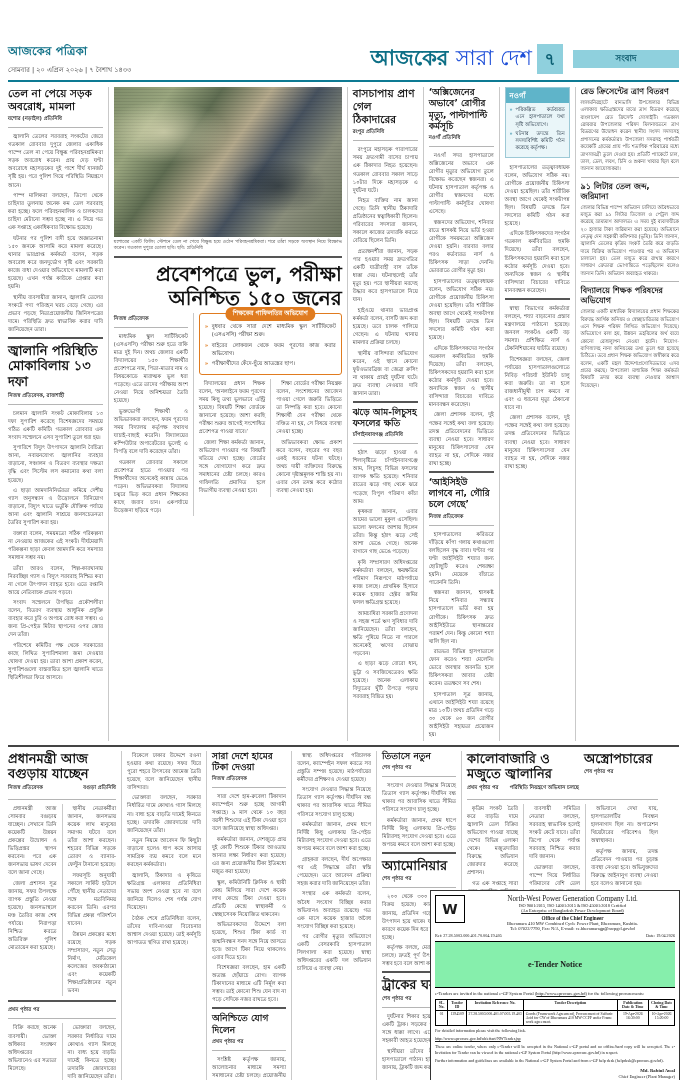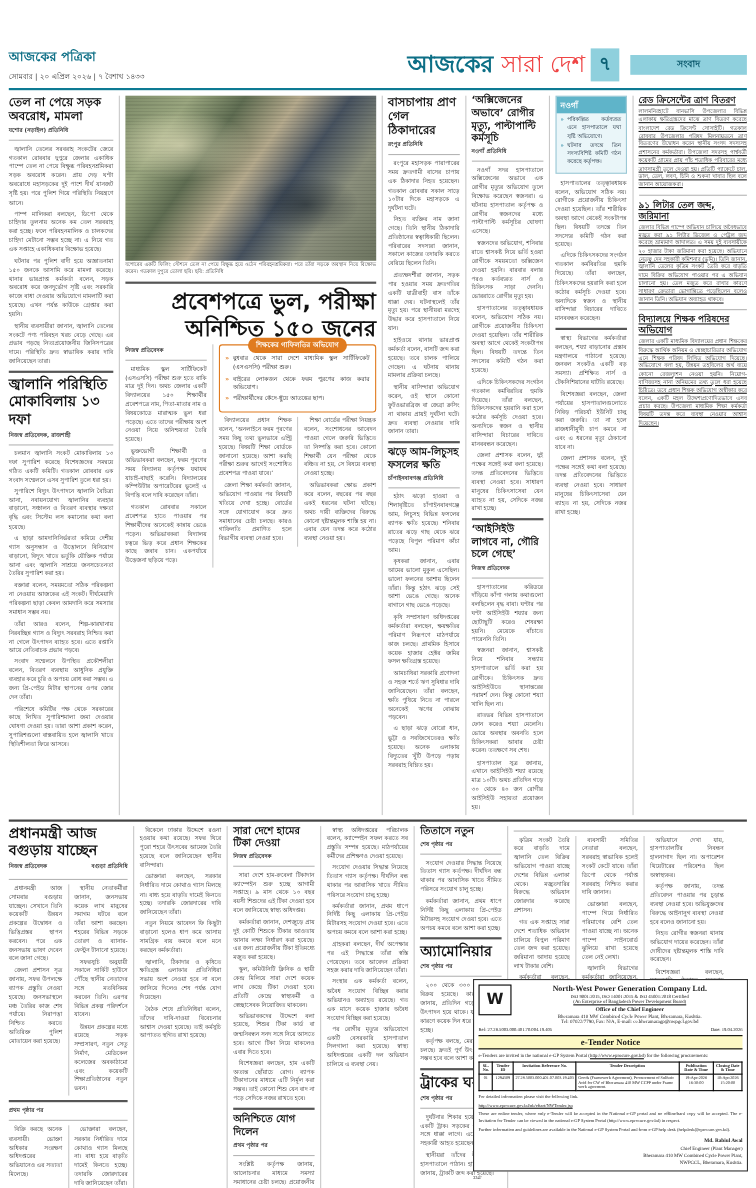--- a/index.html
+++ b/index.html
@@ -22,21 +22,21 @@
   .mh-logo {
     font-family:"DejaVu Sans", sans-serif; font-weight:bold;
     font-size:11.5px; color:#0d6f86; letter-spacing:.2px;
   }
   .mh-date { font-size:6.6px; color:#333; margin-top:2px; font-family:"DejaVu Sans",sans-serif;}
   .mh-center { flex:1; text-align:right; padding-right:4px; }
   .mh-title {
     font-family:"DejaVu Sans", sans-serif; font-weight:bold; font-size:21px;
     color:#0d6f86; display:inline-block; vertical-align:middle;
   }
-  .mh-title .light { color:#ef4444; font-weight:normal; }
+  .mh-title .light { color:#1d4ed8; font-weight:normal; }
   .mh-pageno {
     display:inline-block; vertical-align:middle; width:26px; height:30px;
     background:#8fd0dd; color:#0b5f73; font-family:"DejaVu Sans",sans-serif;
     font-size:17px; font-weight:bold; text-align:center; line-height:30px;
     margin-left:5px;
   }
   .mh-right { width:112px; padding-left:6px; }
   .sidebar-head {
     background:#8fd0dd; color:#08566a; text-align:center; font-weight:bold;
     font-size:8.5px; font-family:"DejaVu Sans",sans-serif; padding:2px 0;
@@ -44,21 +44,21 @@
 
   
   .body-grid { display:flex; gap:5px; margin-top:5px; }
   .col { position:relative; }
   .c1 { width:108px; }
   .c2 { width:74px; }
   .c3 { width:74px; }
   .c4 { width:74px; }
   .c5 { width:74px; }
   .c6 { width:74px; }
-  .c7 { width:112px;text-decoration:underline; }
+  .c7 { width:112px; }
   .divider { width:1px; background:#c9c9c9; }
 
   
   .hl1 { font-family:"DejaVu Sans",sans-serif; font-weight:bold; font-size:10.5px; line-height:1.25; color:#111; }
   .hl-big { font-family:"DejaVu Sans",sans-serif; font-weight:bold; font-size:20px; line-height:1.2; color:#111;text-align:right; }
   .hl-med { font-family:"DejaVu Sans",sans-serif; font-weight:bold; font-size:13px; line-height:1.2; color:#111; }
   .hl-sm { font-family:"DejaVu Sans",sans-serif; font-weight:bold; font-size:9px; line-height:1.25; color:#111; }
   .byline { font-family:"DejaVu Sans",sans-serif; font-weight:bold; font-size:5.2px; color:#333; margin:2px 0 3px; }
   .body-txt {
     font-size:5.3px; line-height:1.52; text-align:justify; color:#2a2a2a;
@@ -119,29 +119,29 @@
   .lower-grid { display:flex; gap:5px; }
 
   
   .ad { border:1px solid #333; padding:4px; font-family:"Liberation Serif", serif; background:#fff; }
   .ad-top { display:flex; gap:5px; align-items:flex-start; }
   .ad-logo {
     width:30px; height:28px; border:1px solid #000; flex:none;
     display:flex; align-items:center; justify-content:center;
     font-family:"DejaVu Sans",sans-serif; font-size:14px; font-weight:bold;
   }
-  .ad-co { font-weight:bold; font-size:7.2px; text-align:center; }
+  .ad-co { font-weight:normal; font-size:7.2px; text-align:center; }
   .ad-iso { font-size:4.3px; text-align:center; }
   .ad-ent { font-size:4.4px; text-align:center; text-decoration:underline; }
   .ad-off { font-weight:bold; font-size:5.2px; text-align:center; margin-top:2px;}
   .ad-line { font-size:4.5px; text-align:center; }
   .ad-refrow { display:flex; justify-content:space-between; font-size:4.2px; margin-top:2px;}
   .ad-banner {
-    background:#fef9c3; text-align:center; font-weight:bold; font-size:8px;
-    padding:1px 0; margin:3px 0; border-top:1px solid #000; border-bottom:1px solid #000;
+    background:#86efac; text-align:center; font-weight:bold; font-size:8px;
+    padding:18px 0; margin:3px 0; border-top:1px solid #000; border-bottom:1px solid #000;
   }
   .ad-para { font-size:4.4px; line-height:1.4; text-align:justify; margin-bottom:2px;}
   table.ad-tbl { width:100%; border-collapse:collapse; font-size:3.8px; }
   table.ad-tbl th, table.ad-tbl td { border:.6px solid #000; padding:1px 1.5px; vertical-align:top; }
   table.ad-tbl th { text-align:center; font-weight:bold; font-size:3.9px; }
   .ad-note { font-size:4.1px; line-height:1.45; text-align:justify; margin-top:2px;}
   .ad-link { text-decoration:underline; }
   .ad-sign { text-align:right; font-size:4.4px; line-height:1.4; margin-top:4px; }
   .ad-sign b { font-size:4.8px; }
   .ad-code { font-size:4px; margin-top:3px; }
@@ -435,20 +435,33 @@
         <div class="rule"></div>
         <div class="body-txt">
           <p>দুর্ঘটনার শিকার হয়েছে পণ্যবাহী একটি ট্রাক। সড়কের পাশে গাছের সঙ্গে ধাক্কা লাগে। এতে চালক ও সহকারী আহত হয়েছেন।</p>
           <p>স্থানীয়রা তাঁদের উদ্ধার করে হাসপাতালে পাঠান। হাইওয়ে পুলিশ জানায়, ট্রাকটি জব্দ করা হয়েছে।</p>
         </div>
       </div>
 
       <div class="divider"></div>
 
       <div style="width:191px">
+        <div style="display:flex;gap:5px">
+          <div style="width:112px">
+            <div class="hl-med">কালোবাজারি ও মজুতে জ্বালানির</div>
+            <div style="display:flex;justify-content:space-between">
+              <div class="byline">প্রথম পৃষ্ঠার পর</div>
+              <div class="byline">পরিস্থিতি নিয়ন্ত্রণে অভিযান চলছে</div>
+            </div>
+          </div>
+          <div style="width:74px">
+            <div class="hl-med">অস্ত্রোপচারের</div>
+            <div class="byline">শেষ পৃষ্ঠার পর</div>
+          </div>
+        </div>
         <div class="rule"></div>
         <div style="display:flex;gap:5px">
           <div class="body-txt" style="width:54px">
             <p>কৃত্রিম সংকট তৈরি করে বাড়তি দামে জ্বালানি তেল বিক্রির অভিযোগ পাওয়া যাচ্ছে দেশের বিভিন্ন এলাকা থেকে। মজুতদারির বিরুদ্ধে অভিযান জোরদার করেছে প্রশাসন।</p>
             <p>গত এক সপ্তাহে সারা দেশে শতাধিক অভিযান চালিয়ে বিপুল পরিমাণ তেল জব্দ করা হয়েছে। জরিমানা আদায় হয়েছে লাখ টাকার বেশি।</p>
             <p>কর্মকর্তারা বলছেন, কিছু অসাধু ব্যবসায়ী সংকটকে পুঁজি করে মুনাফা লুটছেন। তাঁদের বিরুদ্ধে কঠোর আইনি ব্যবস্থা নেওয়া হচ্ছে।</p>
           </div>
           <div class="divider"></div>
           <div class="body-txt" style="width:54px">
             <p>ব্যবসায়ী সমিতির নেতারা বলছেন, সরবরাহ স্বাভাবিক হলেই সংকট কেটে যাবে। তাঁরা ডিপো থেকে পর্যাপ্ত সরবরাহ নিশ্চিত করার দাবি জানান।</p>

